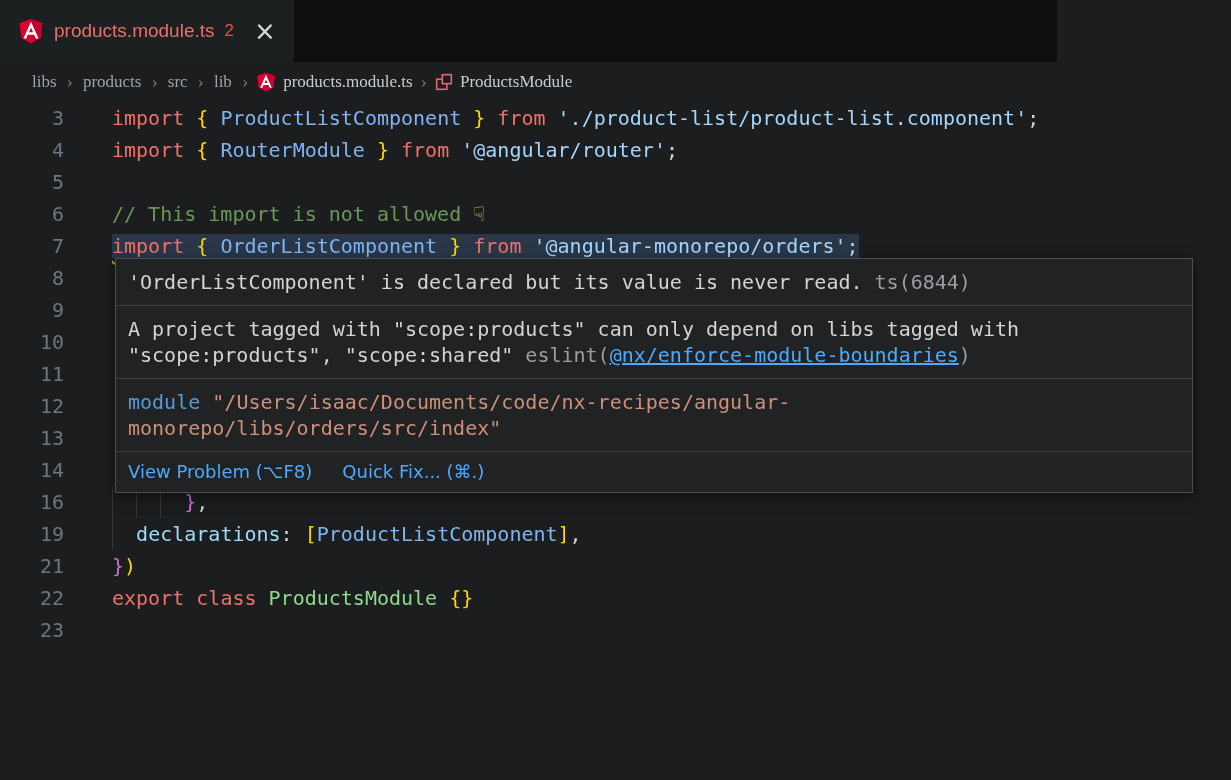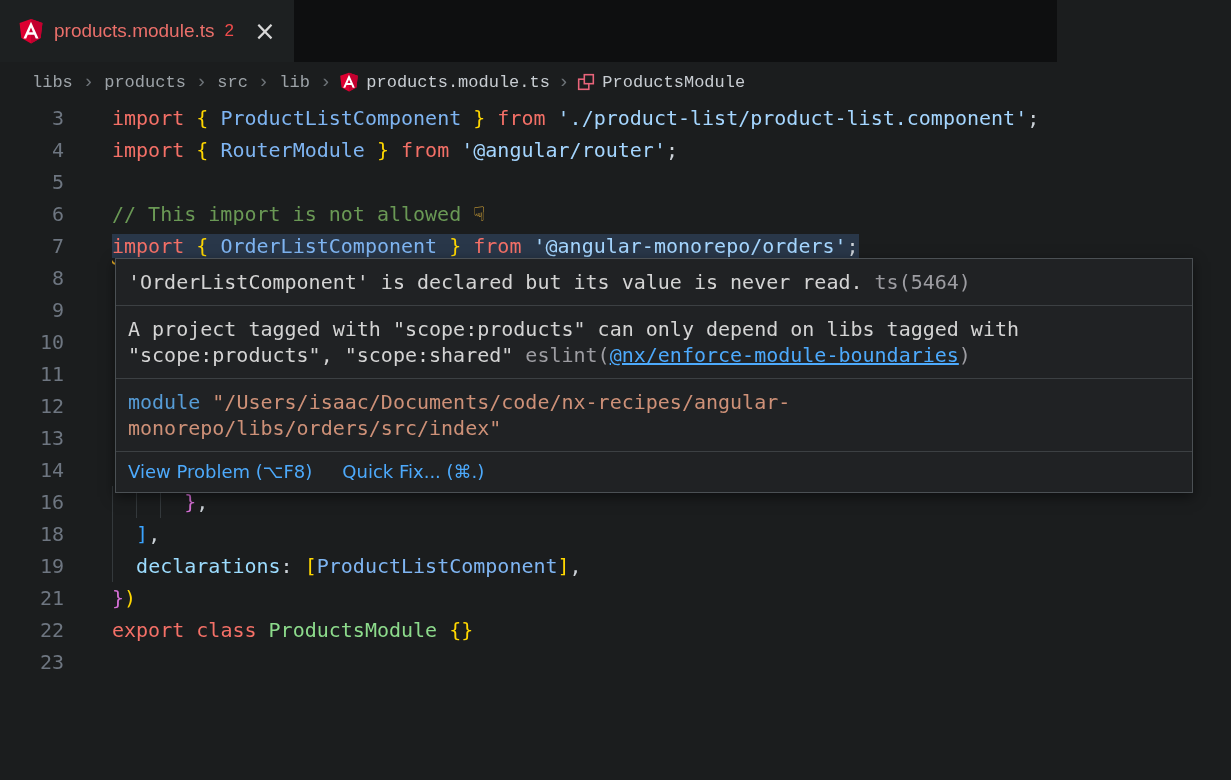--- a/index.html
+++ b/index.html
@@ -10,21 +10,21 @@
   
   .tab-strip{height:62px;background:var(--bg-strip);display:flex;align-items:stretch}
   .tab{display:flex;align-items:center;gap:10px;padding:0 18px;background:var(--bg-tab);cursor:pointer}
   .tab-label{font-family:"Liberation Sans",sans-serif;font-size:19px;color:var(--tab-label)}
   .tab-badge{font-family:"Liberation Sans",sans-serif;font-size:17px;color:var(--tab-badge)}
   .tab-close{color:#d8d8d8;font-size:26px;line-height:1;margin-left:10px;font-family:"DejaVu Sans",sans-serif}
   .tab-icon{display:inline-flex;align-items:center}
 
   
   .breadcrumbs{height:40px;display:flex;align-items:center;padding-left:30px;
-    font-family:Liberation Mono, monospace;font-size:17px;color:var(--crumb-fg);background:var(--bg-editor)}
+    font-family:Liberation Serif, serif;font-size:17px;color:var(--crumb-fg);background:var(--bg-editor)}
   .crumb{padding:0 2px;cursor:pointer}
   .crumb-sep{color:#6d7378;padding:0 8px;font-size:19px}
   .crumb-file,.crumb-symbol{display:inline-flex;align-items:center;gap:7px;color:var(--crumb-hi);cursor:pointer}
 
   
   #code-area{position:relative}
   .code-line{display:flex;height:32px;line-height:32px;font-size:20px}
   .code-line.active{background:rgba(255,255,255,0.03)}
   .gutter{width:64px;text-align:right;color:var(--fg-lineno);flex:none;cursor:pointer}
   .code-line.active .gutter{color:var(--fg-lineno-active)}
@@ -144,45 +144,41 @@
       </div>
       <div class="code-line">
         <div class="gutter">14</div>
         <div class="code-text"></div>
       </div>
       <div class="code-line">
         <div class="gutter">16</div>
         <div class="code-text"><i class="guide" style="left: 48px;"></i><i class="guide" style="left: 72.082px;"></i><i class="guide" style="left: 96.164px;"></i><span class="pl">      </span><span class="b2">}</span><span class="pl">,</span></div>
       </div>
       <div class="code-line">
-        <div class="gutter">18</div>
-        <div class="code-text"><i class="guide" style="left: 48px;"></i><span class="pl">  </span><span class="b3">]</span><span class="pl">,</span></div>
-      </div>
-      <div class="code-line">
         <div class="gutter">19</div>
         <div class="code-text"><i class="guide" style="left: 48px;"></i><span class="pl">  </span><span class="prop">declarations</span><span class="pl">: </span><span class="b1">[</span><span class="id">ProductListComponent</span><span class="b1">]</span><span class="pl">,</span></div>
       </div>
       <div class="code-line">
         <div class="gutter">21</div>
         <div class="code-text"><span class="b2">}</span><span class="b1">)</span></div>
       </div>
       <div class="code-line">
         <div class="gutter">22</div>
         <div class="code-text"><span class="kw">export</span><span class="pl"> </span><span class="kw">class</span><span class="pl"> </span><span class="cls">ProductsModule</span><span class="pl"> </span><span class="b1">{}</span></div>
       </div>
       <div class="code-line">
         <div class="gutter">23</div>
         <div class="code-text"></div>
       </div>
     </div>
 
   <div class="hover">
     <div class="hover-section">
       <span>'OrderListComponent' is declared but its value is never read.</span>
-      <span class="h-muted">ts(5464)</span>
+      <span class="h-muted">ts(6844)</span>
     </div>
     <div class="hover-section">
       <span>A project tagged with "scope:products" can only depend on libs tagged with "scope:products", "scope:shared"</span>
       <span class="h-muted">eslint(</span><a class="h-link">@nx/enforce-module-boundaries</a><span class="h-muted">)</span>
     </div>
     <div class="hover-section">
       <div class="codewrap">
         <span class="h-kw">module</span> <span class="h-str">"/Users/isaac/Documents/code/nx-recipes/angular-monorepo/libs/orders/src/index"</span>
       </div>
     </div>

